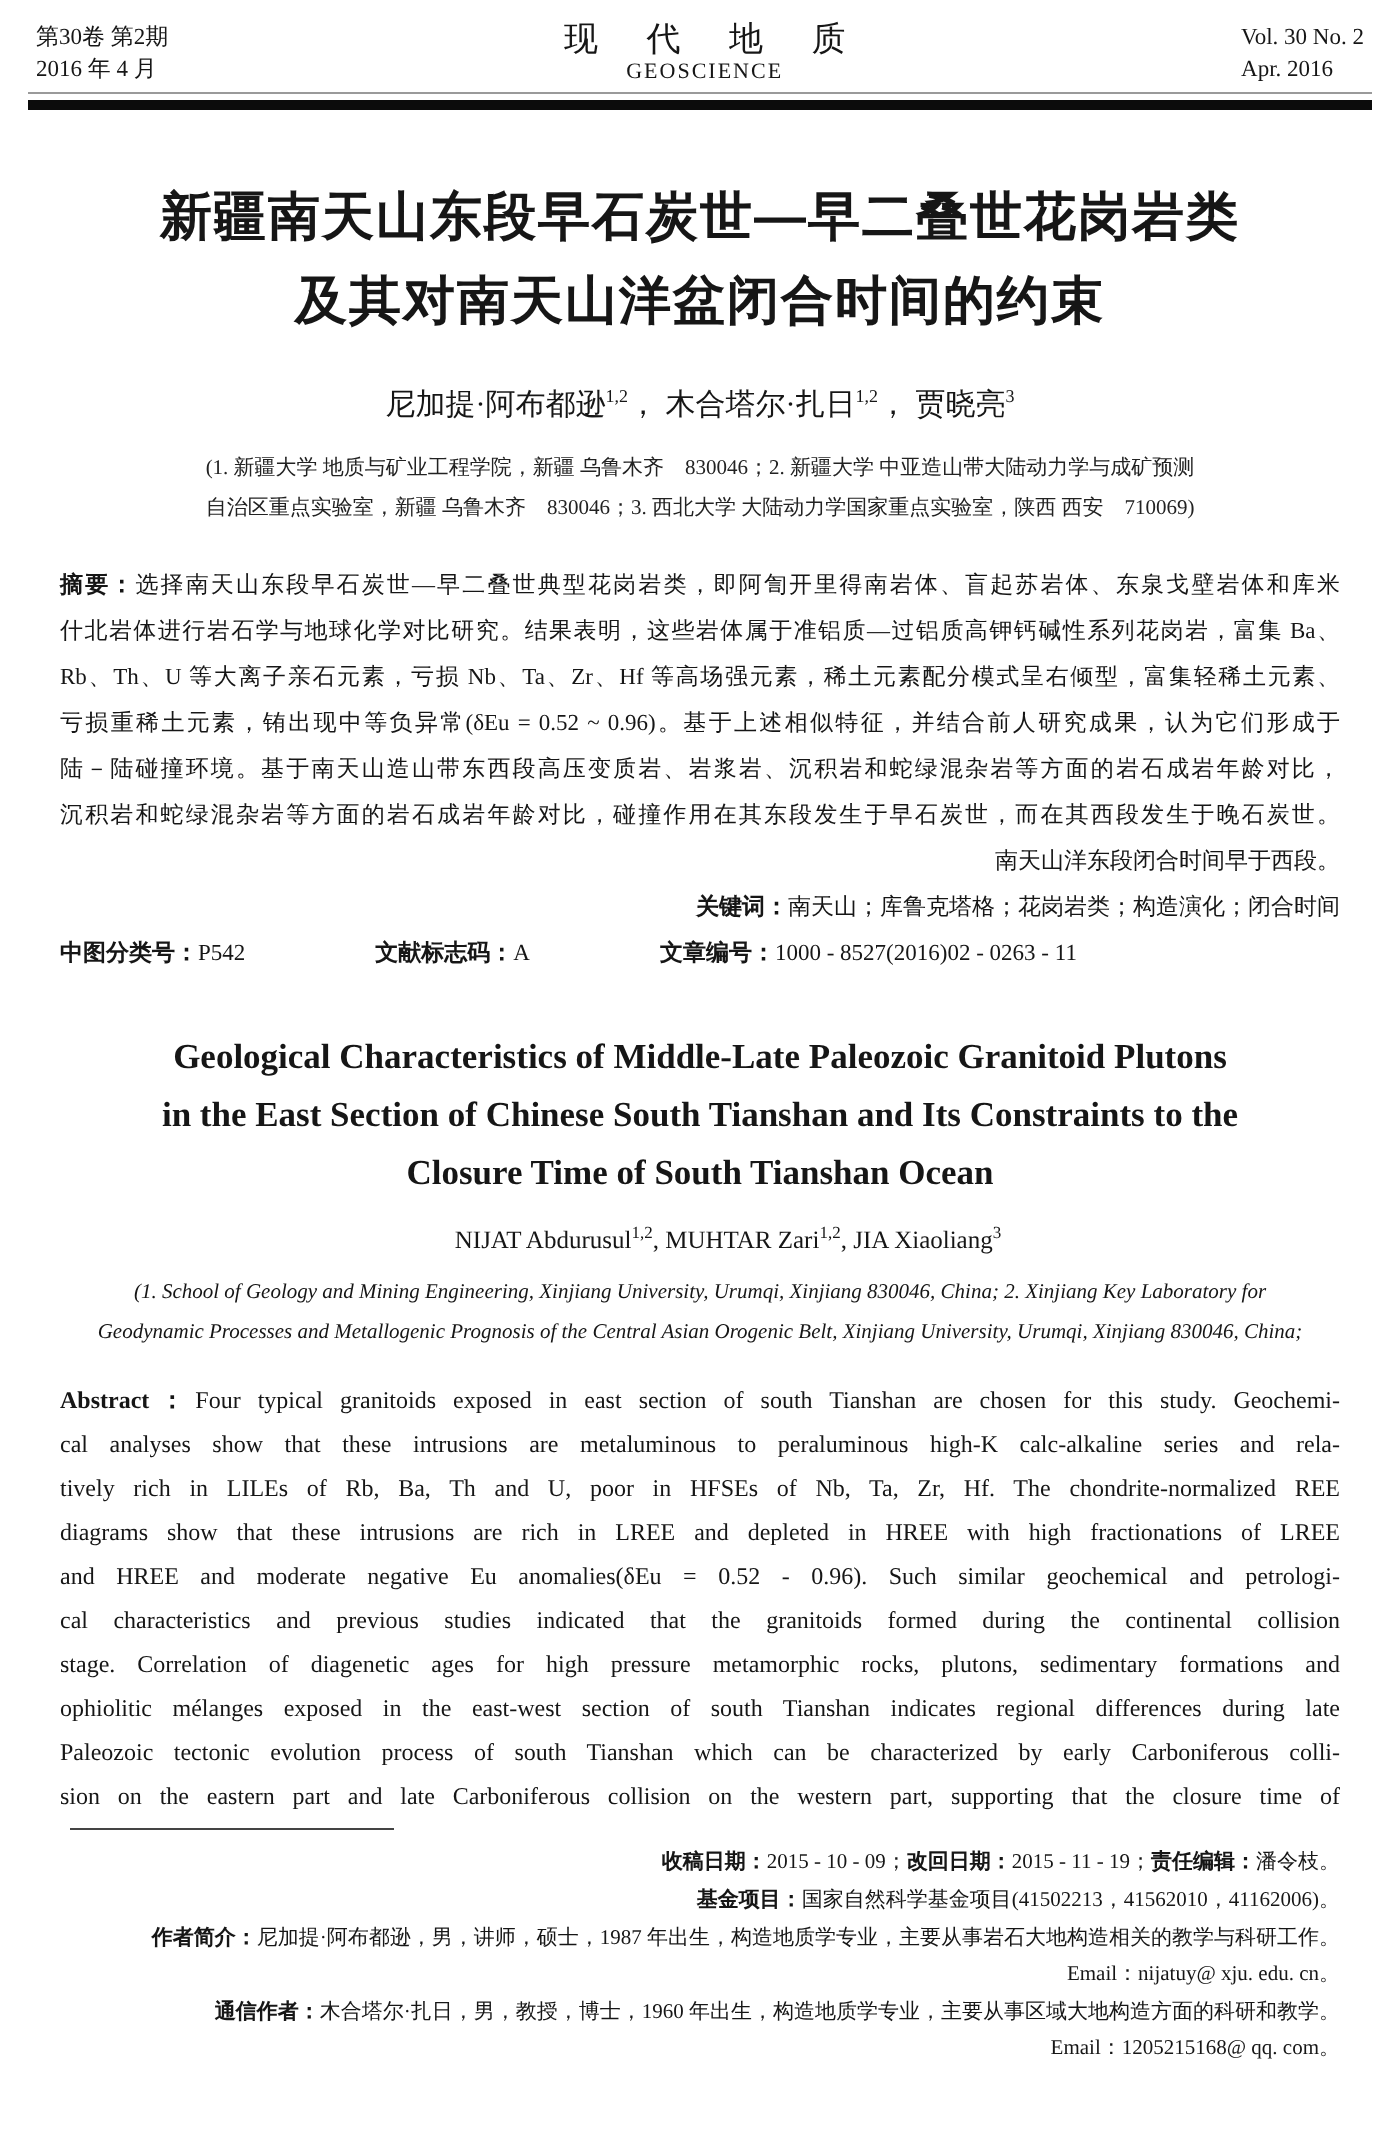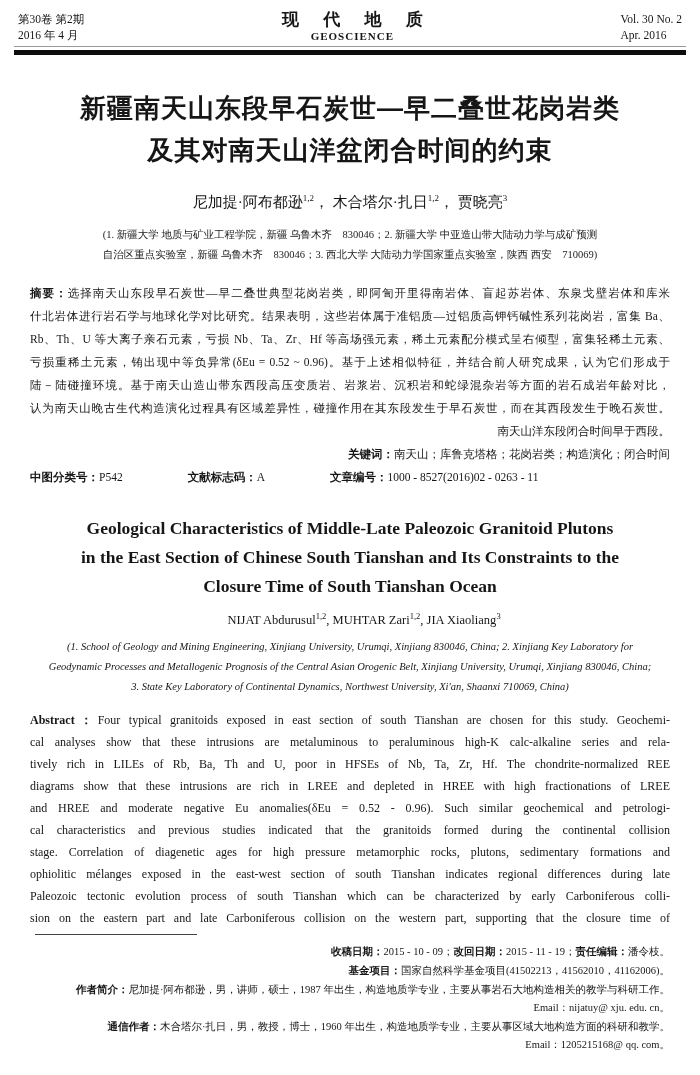--- a/index.html
+++ b/index.html
@@ -5,21 +5,21 @@
   html,body{margin:0;padding:0;background:#e8e8e8;}
   .page{
     position:relative;width:700px;height:1075px;margin:0 auto;background:#ffffff;
     color:#161616;font-family:"Liberation Serif","DejaVu Serif",serif;overflow:hidden;
     box-sizing:border-box;
   }
   
   .jheader{display:flex;justify-content:space-between;align-items:flex-start;
     padding:11px 18px 0 18px;font-size:11.5px;line-height:16px;}
   .jheader .left{text-align:left;}
-  .jheader .center{text-align:center;font-weight:bold;}
+  .jheader .center{text-align:center;}
   .jheader .right{text-align:left;}
   .journal-name-cn{font-size:17px;letter-spacing:10px;line-height:18px;padding-left:10px;}
   .journal-name-en{font-size:11px;letter-spacing:1px;line-height:14px;}
   .header-rule-thin{margin:3px 14px 0 14px;border-top:1px solid #9a9a9a;}
   .header-rule-thick{margin:3px 14px 0 14px;height:5px;background:#0c0c0c;}
   
   .title-cn{margin-top:32px;text-align:center;
     font-family:"Liberation Sans","DejaVu Sans",sans-serif;font-weight:bold;
     font-size:26px;line-height:42px;letter-spacing:1px;}
   .authors-cn{margin-top:22px;text-align:center;font-size:15px;}
@@ -81,21 +81,21 @@
     <div>(1. 新疆大学 地质与矿业工程学院，新疆 乌鲁木齐　830046；2. 新疆大学 中亚造山带大陆动力学与成矿预测</div>
     <div>自治区重点实验室，新疆 乌鲁木齐　830046；3. 西北大学 大陆动力学国家重点实验室，陕西 西安　710069)</div>
   </div>
 
   <div class="abstract-cn">
     <div class="jl"><span class="cnlabel">摘要：</span><span>选择南天山东段早石炭世—早二叠世典型花岗岩类，即阿訇开里得南岩体、盲起苏岩体、东泉戈壁岩体和库米</span></div>
     <div class="jl">什北岩体进行岩石学与地球化学对比研究。结果表明，这些岩体属于准铝质—过铝质高钾钙碱性系列花岗岩，富集 Ba、</div>
     <div class="jl">Rb、Th、U 等大离子亲石元素，亏损 Nb、Ta、Zr、Hf 等高场强元素，稀土元素配分模式呈右倾型，富集轻稀土元素、</div>
     <div class="jl">亏损重稀土元素，铕出现中等负异常(δEu = 0.52 ~ 0.96)。基于上述相似特征，并结合前人研究成果，认为它们形成于</div>
     <div class="jl">陆－陆碰撞环境。基于南天山造山带东西段高压变质岩、岩浆岩、沉积岩和蛇绿混杂岩等方面的岩石成岩年龄对比，</div>
-    <div class="jl">认为南天山晚古生代构造演化过程具有区域差异性，碰撞作用在其东段发生于早石炭世，而在其西段发生于晚石炭世。</div>
+    <div class="jl">沉积岩和蛇绿混杂岩等方面的岩石成岩年龄对比，碰撞作用在其东段发生于早石炭世，而在其西段发生于晚石炭世。</div>
     <div class="jl-last">南天山洋东段闭合时间早于西段。</div>
     <div class="jl-last"><span class="cnlabel">关键词：</span><span>南天山；库鲁克塔格；花岗岩类；构造演化；闭合时间</span></div>
   </div>
 
   <div class="meta-row">
     <span><span class="cnlabel">中图分类号：</span><span>P542</span></span>
     <span><span class="cnlabel">文献标志码：</span><span>A</span></span>
     <span><span class="cnlabel">文章编号：</span><span>1000 - 8527(2016)02 - 0263 - 11</span></span>
   </div>
 
@@ -107,21 +107,20 @@
 
   <div class="authors-en">
     <span><span>NIJAT Abdurusul</span><sup>1,2</sup><span>, </span></span>
     <span><span>MUHTAR Zari</span><sup>1,2</sup><span>, </span></span>
     <span><span>JIA Xiaoliang</span><sup>3</sup></span>
   </div>
 
   <div class="affil-en">
     <div>(1. School of Geology and Mining Engineering, Xinjiang University, Urumqi, Xinjiang  830046, China; 2. Xinjiang Key Laboratory for</div>
     <div>Geodynamic Processes and Metallogenic Prognosis of the Central Asian Orogenic Belt, Xinjiang University, Urumqi, Xinjiang  830046, China;</div>
-    <div>3. State Key Laboratory of Continental Dynamics, Northwest University, Xi'an, Shaanxi  710069, China)</div>
   </div>
 
   <div class="abstract-en">
     <div class="jl"><span class="cnlabel" style="font-weight:bold;">Abstract：</span><span>Four typical granitoids exposed in east section of south Tianshan are chosen for this study.  Geochemi-</span></div>
     <div class="jl">cal analyses show that these intrusions are metaluminous to peraluminous high-K calc-alkaline series and rela-</div>
     <div class="jl">tively rich in LILEs of Rb, Ba, Th and U, poor in HFSEs of Nb, Ta, Zr, Hf. The chondrite-normalized REE</div>
     <div class="jl">diagrams show that these intrusions are rich in LREE and depleted in HREE with high fractionations of LREE</div>
     <div class="jl">and HREE and moderate negative Eu anomalies(δEu = 0.52 - 0.96). Such similar geochemical and petrologi-</div>
     <div class="jl">cal characteristics and previous studies indicated that the granitoids formed during the continental collision</div>
     <div class="jl">stage. Correlation of diagenetic ages for high pressure metamorphic rocks, plutons, sedimentary formations and</div>

